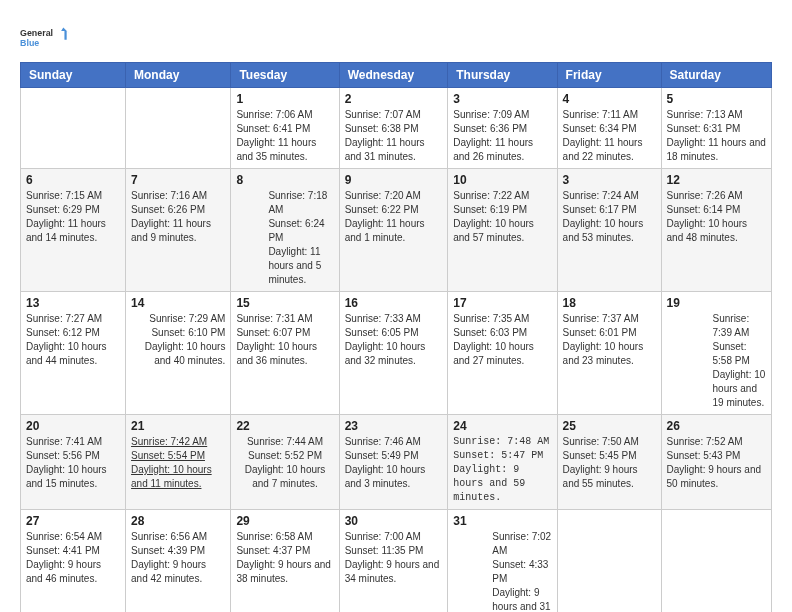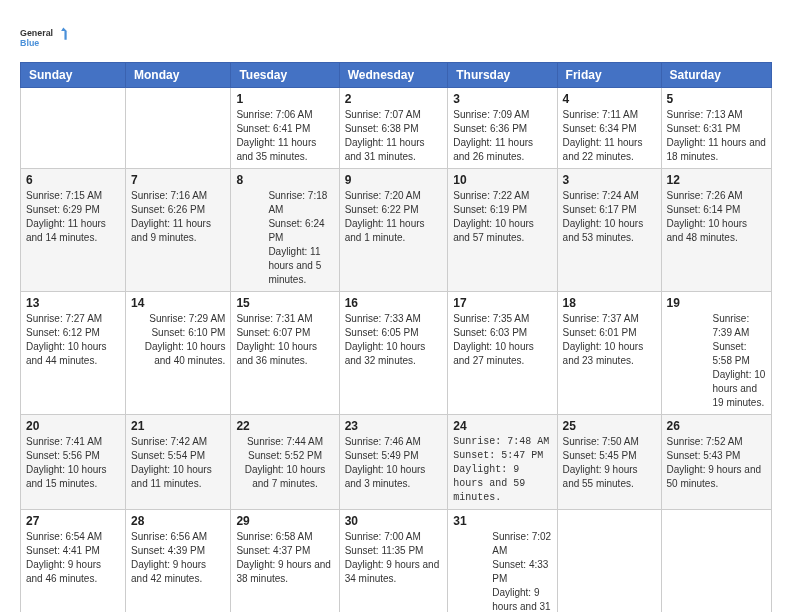--- a/index.html
+++ b/index.html
@@ -235,21 +235,21 @@
         </tr>
         <tr>
           <td>
             <span class="day-number">20</span>
             <div class="day-info" style="white-space: pre-line;">Sunrise: 7:41 AM
 Sunset: 5:56 PM
 Daylight: 10 hours and 15 minutes.</div>
           </td>
           <td>
             <span class="day-number">21</span>
-            <div class="day-info" style="white-space: pre-line;">Sunrise: 7:42 AM
+            <div class="day-info" style="white-space: pre-line; text-decoration: underline;">Sunrise: 7:42 AM
 Sunset: 5:54 PM
 Daylight: 10 hours and 11 minutes.</div>
           </td>
           <td>
             <span class="day-number">22</span>
             <div class="day-info" style="white-space: pre-line; text-align: center;">Sunrise: 7:44 AM
 Sunset: 5:52 PM
 Daylight: 10 hours and 7 minutes.</div>
           </td>
           <td>

